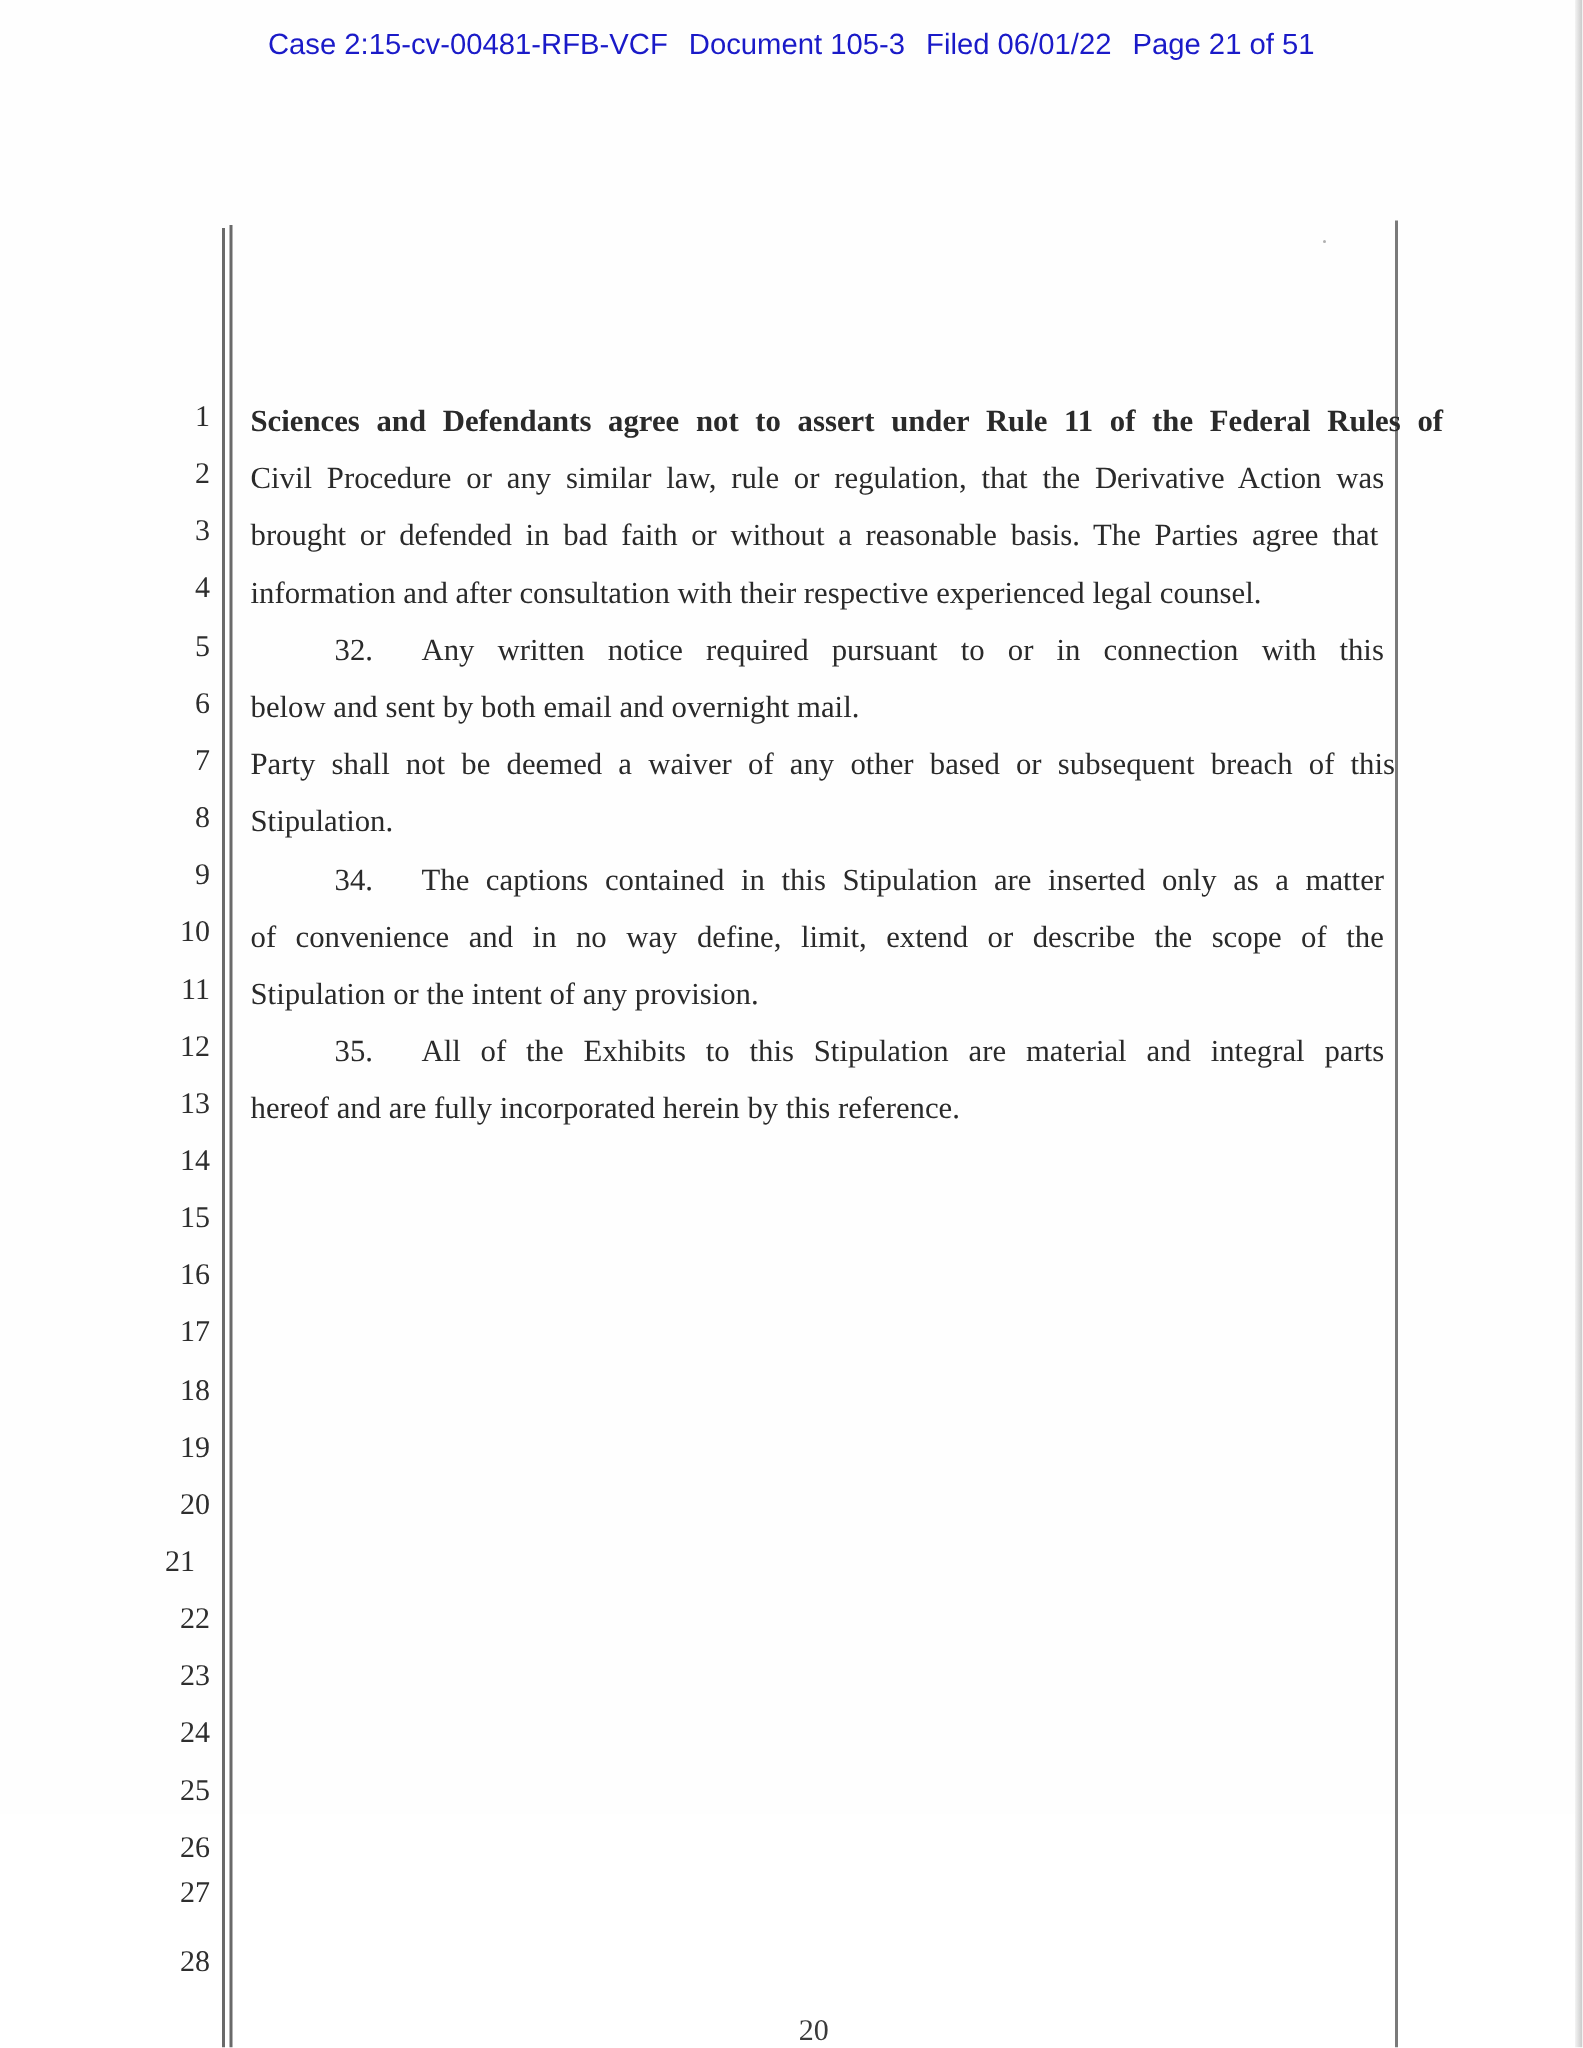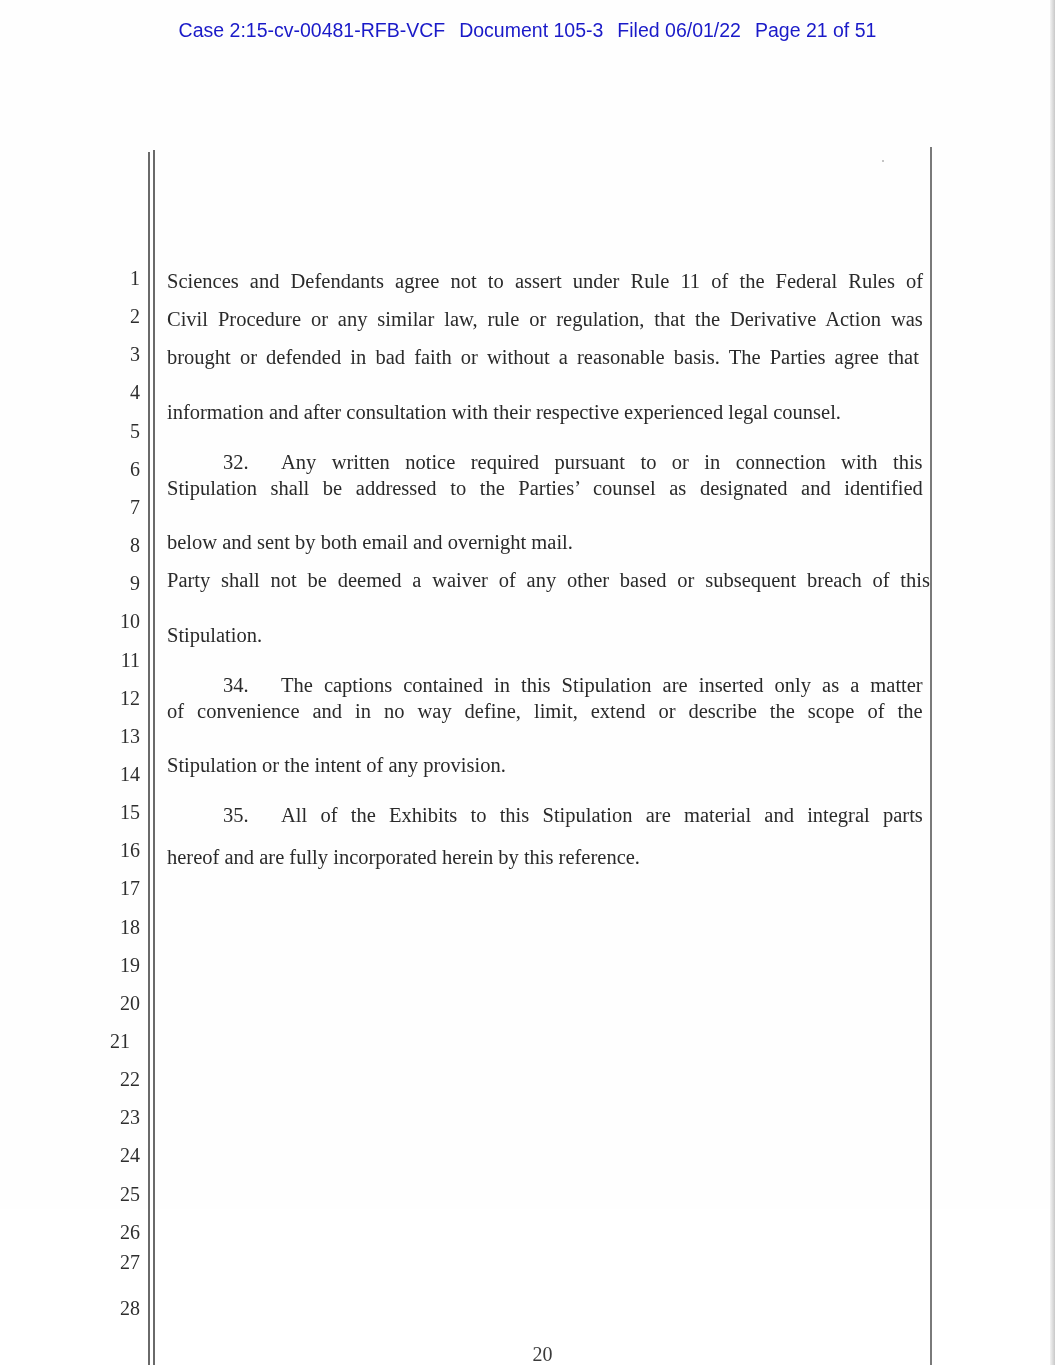--- a/index.html
+++ b/index.html
@@ -80,27 +80,25 @@
     }
     .text-line {
       display: block;
       height: 38.2px;
       white-space: nowrap;
       text-align: justify;
       text-align-last: justify;
     }
     .text-line.last {
       text-align-last: left;
-      margin-top: 16px;
     }
     .para-num {
       display: inline-block;
       margin-left: 56px;
       width: 58px;
-      margin-top: 12px;
     }
     .page-number {
       position: absolute;
       left: 0;
       width: 1085px;
       top: 1343px;
       text-align: center;
       font-size: 20px;
       color: #3a3a3a;
     }
@@ -143,26 +141,25 @@
       <div class="line-num" style="top: 1067.15px;">22</div>
       <div class="line-num" style="top: 1105.3px;">23</div>
       <div class="line-num" style="top: 1143.45px;">24</div>
       <div class="line-num" style="top: 1181.6px;">25</div>
       <div class="line-num" style="top: 1219.75px;">26</div>
       <div class="line-num" style="top: 1250px;">27</div>
       <div class="line-num" style="top: 1296.05px;">28</div>
     </div>
 
   <div class="body-text" id="body-text">
-      <div class="text-line"><span style="display: inline-block; white-space: nowrap; word-spacing: 6px;">Sciences and Defendants agree not to assert under Rule 11 of the Federal Rules of</span></div>
+      <div class="text-line"><span style="display: inline-block; white-space: nowrap; word-spacing: 6px; font-weight: bold;">Sciences and Defendants agree not to assert under Rule 11 of the Federal Rules of</span></div>
       <div class="text-line"><span style="display: inline-block; white-space: nowrap; word-spacing: 4.76923px;">Civil Procedure or any similar law, rule or regulation, that the Derivative Action was</span></div>
       <div class="text-line"><span style="display: inline-block; white-space: nowrap; word-spacing: 4px;">brought or defended in bad faith or without a reasonable basis.  The Parties agree that</span></div>
       <div class="text-line last"><span>information and after consultation with their respective experienced legal counsel.</span></div>
       <div class="text-line"><span class="para-num">32.</span><span style="display: inline-block; white-space: nowrap; word-spacing: 10.3px;">Any written notice required pursuant to or in connection with this</span></div>
-      <div class="text-line"><span style="display: inline-block; white-space: nowrap; word-spacing: 8.45455px;">Stipulation shall be addressed to the Parties’ counsel as designated and identified</span></div>
       <div class="text-line last"><span>below and sent by both email and overnight mail.</span></div>
       <div class="text-line"><span style="display: inline-block; white-space: nowrap; word-spacing: 5.66667px;">Party shall not be deemed a waiver of any other based or subsequent breach of this</span></div>
       <div class="text-line last"><span>Stipulation.</span></div>
       <div class="text-line"><span class="para-num">34.</span><span style="display: inline-block; white-space: nowrap; word-spacing: 5.90909px;">The captions contained in this Stipulation are inserted only as a matter</span></div>
       <div class="text-line"><span style="display: inline-block; white-space: nowrap; word-spacing: 7.85714px;">of convenience and in no way define, limit, extend or describe the scope of the</span></div>
       <div class="text-line last"><span>Stipulation or the intent of any provision.</span></div>
       <div class="text-line"><span class="para-num">35.</span><span style="display: inline-block; white-space: nowrap; word-spacing: 8.09091px;">All of the Exhibits to this Stipulation are material and integral parts</span></div>
       <div class="text-line last"><span>hereof and are fully incorporated herein by this reference.</span></div>
     </div>
 

